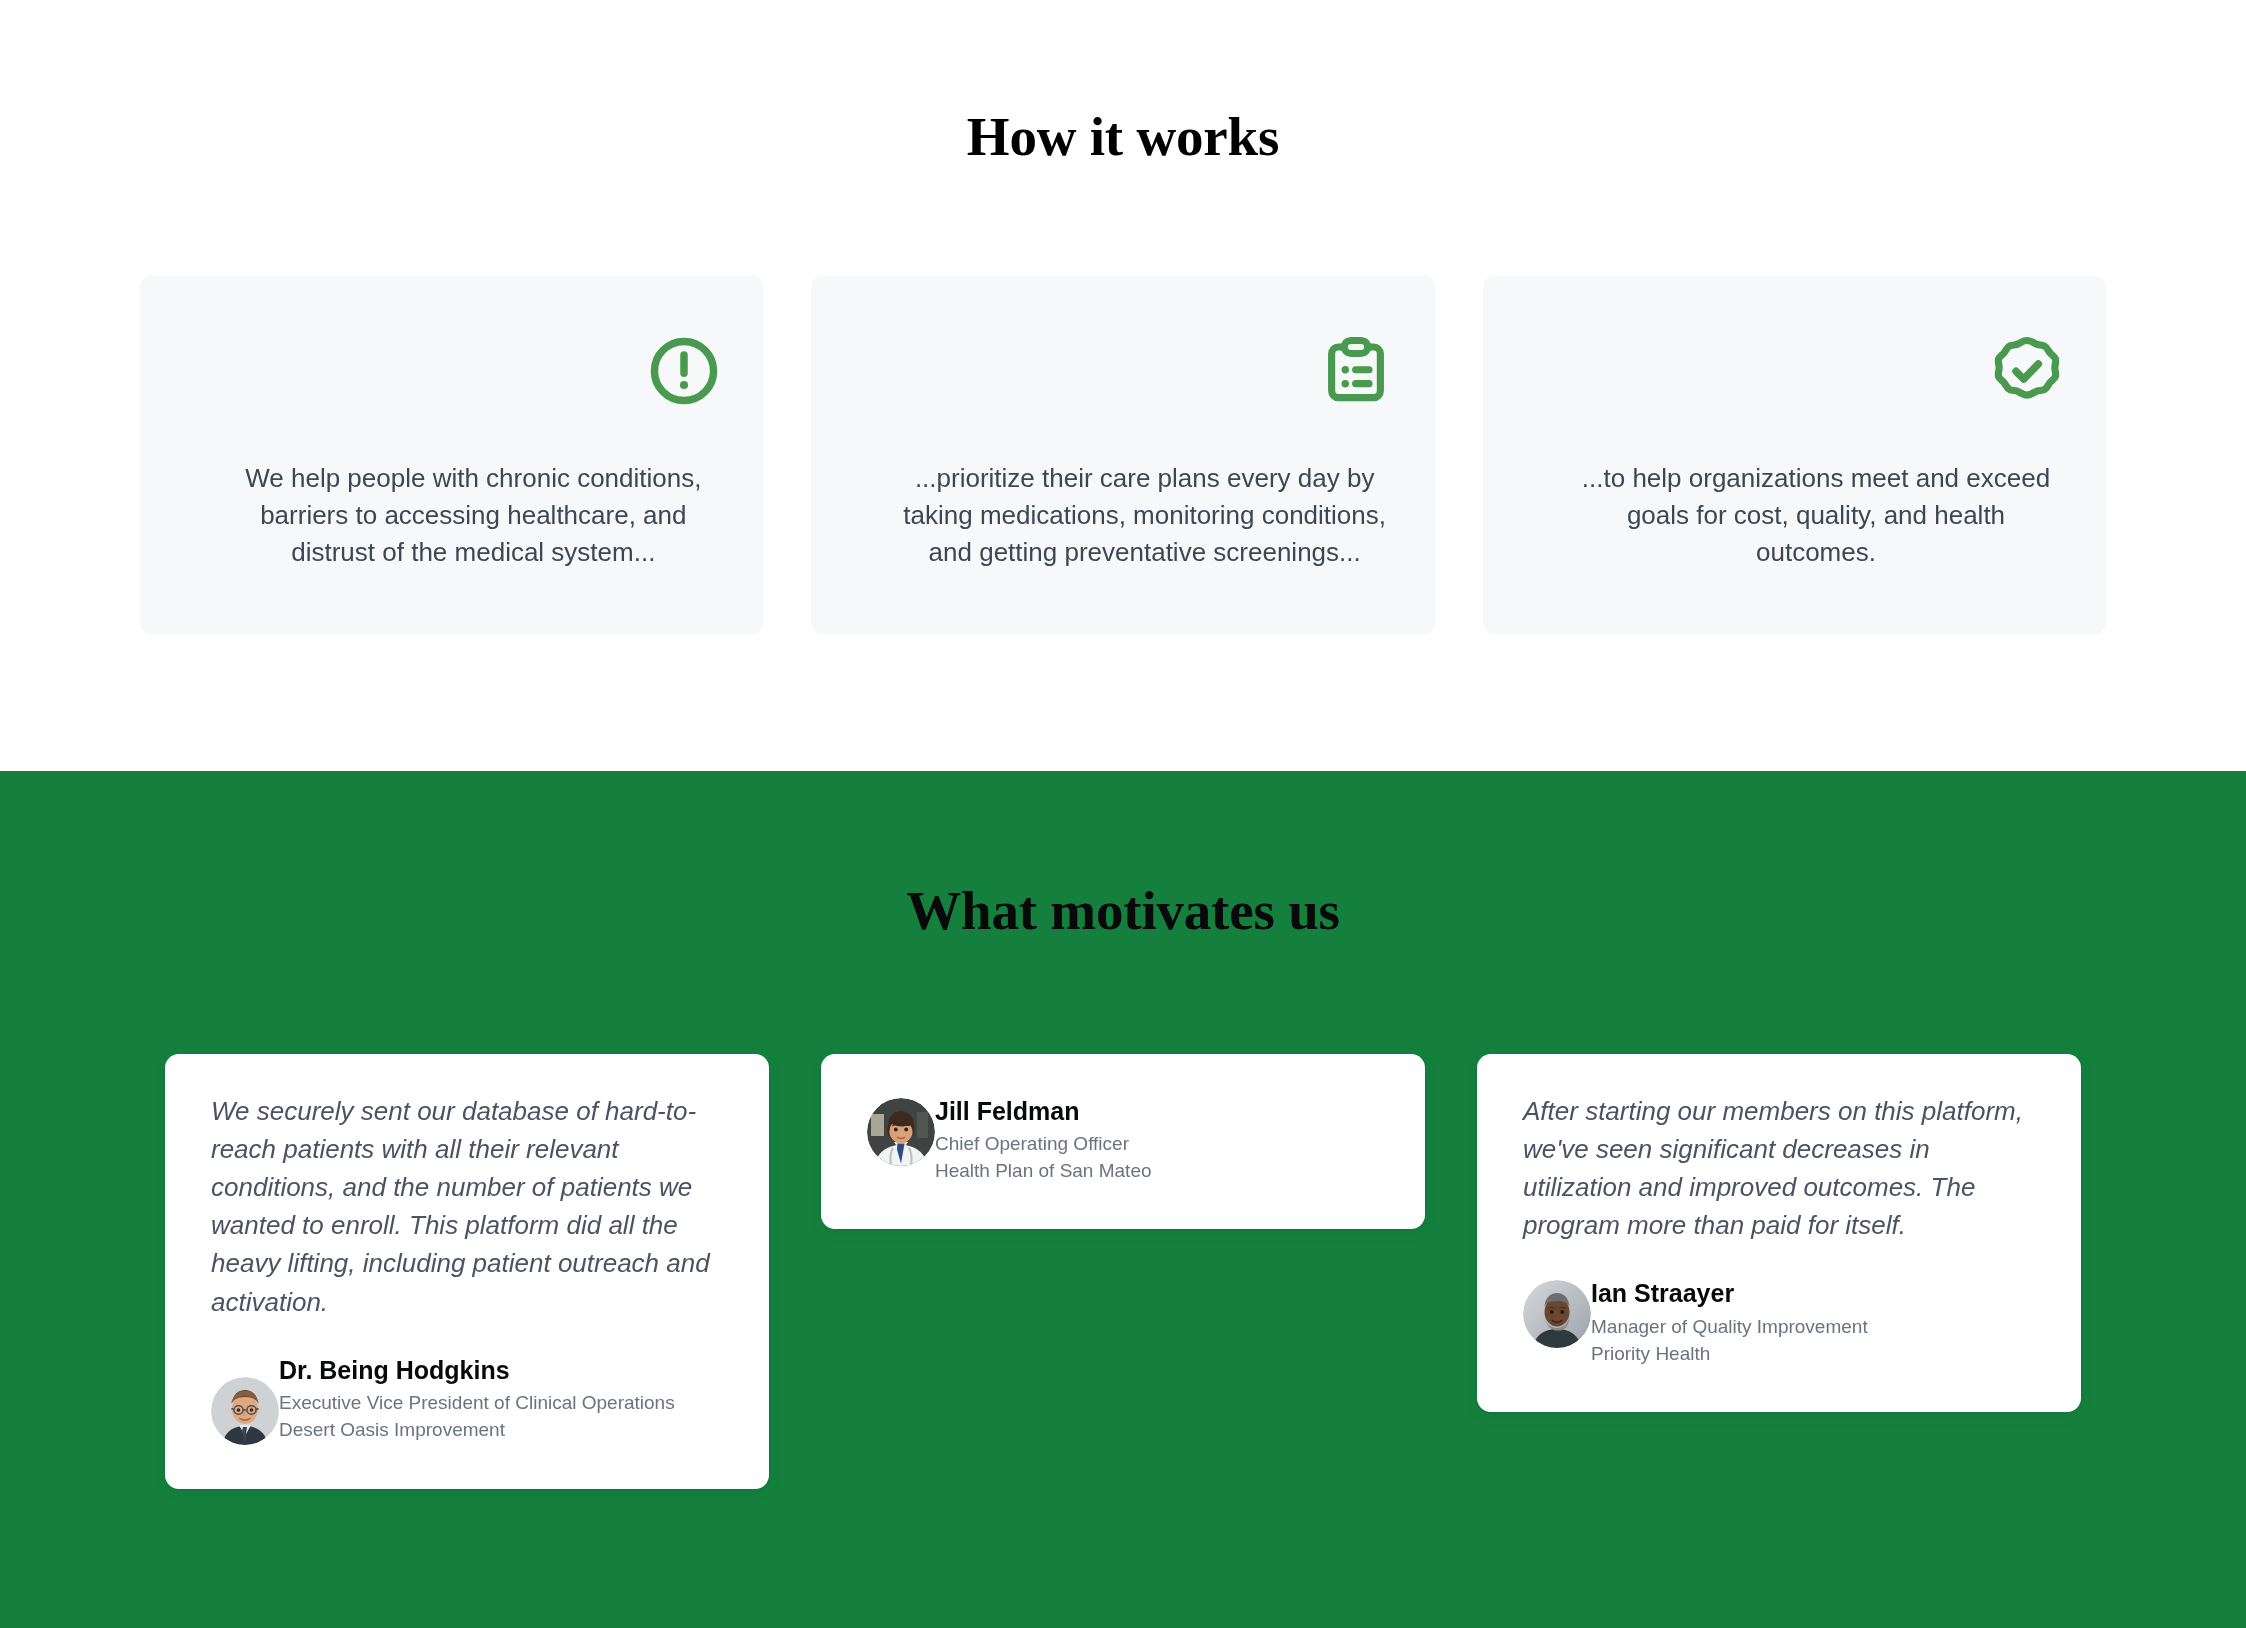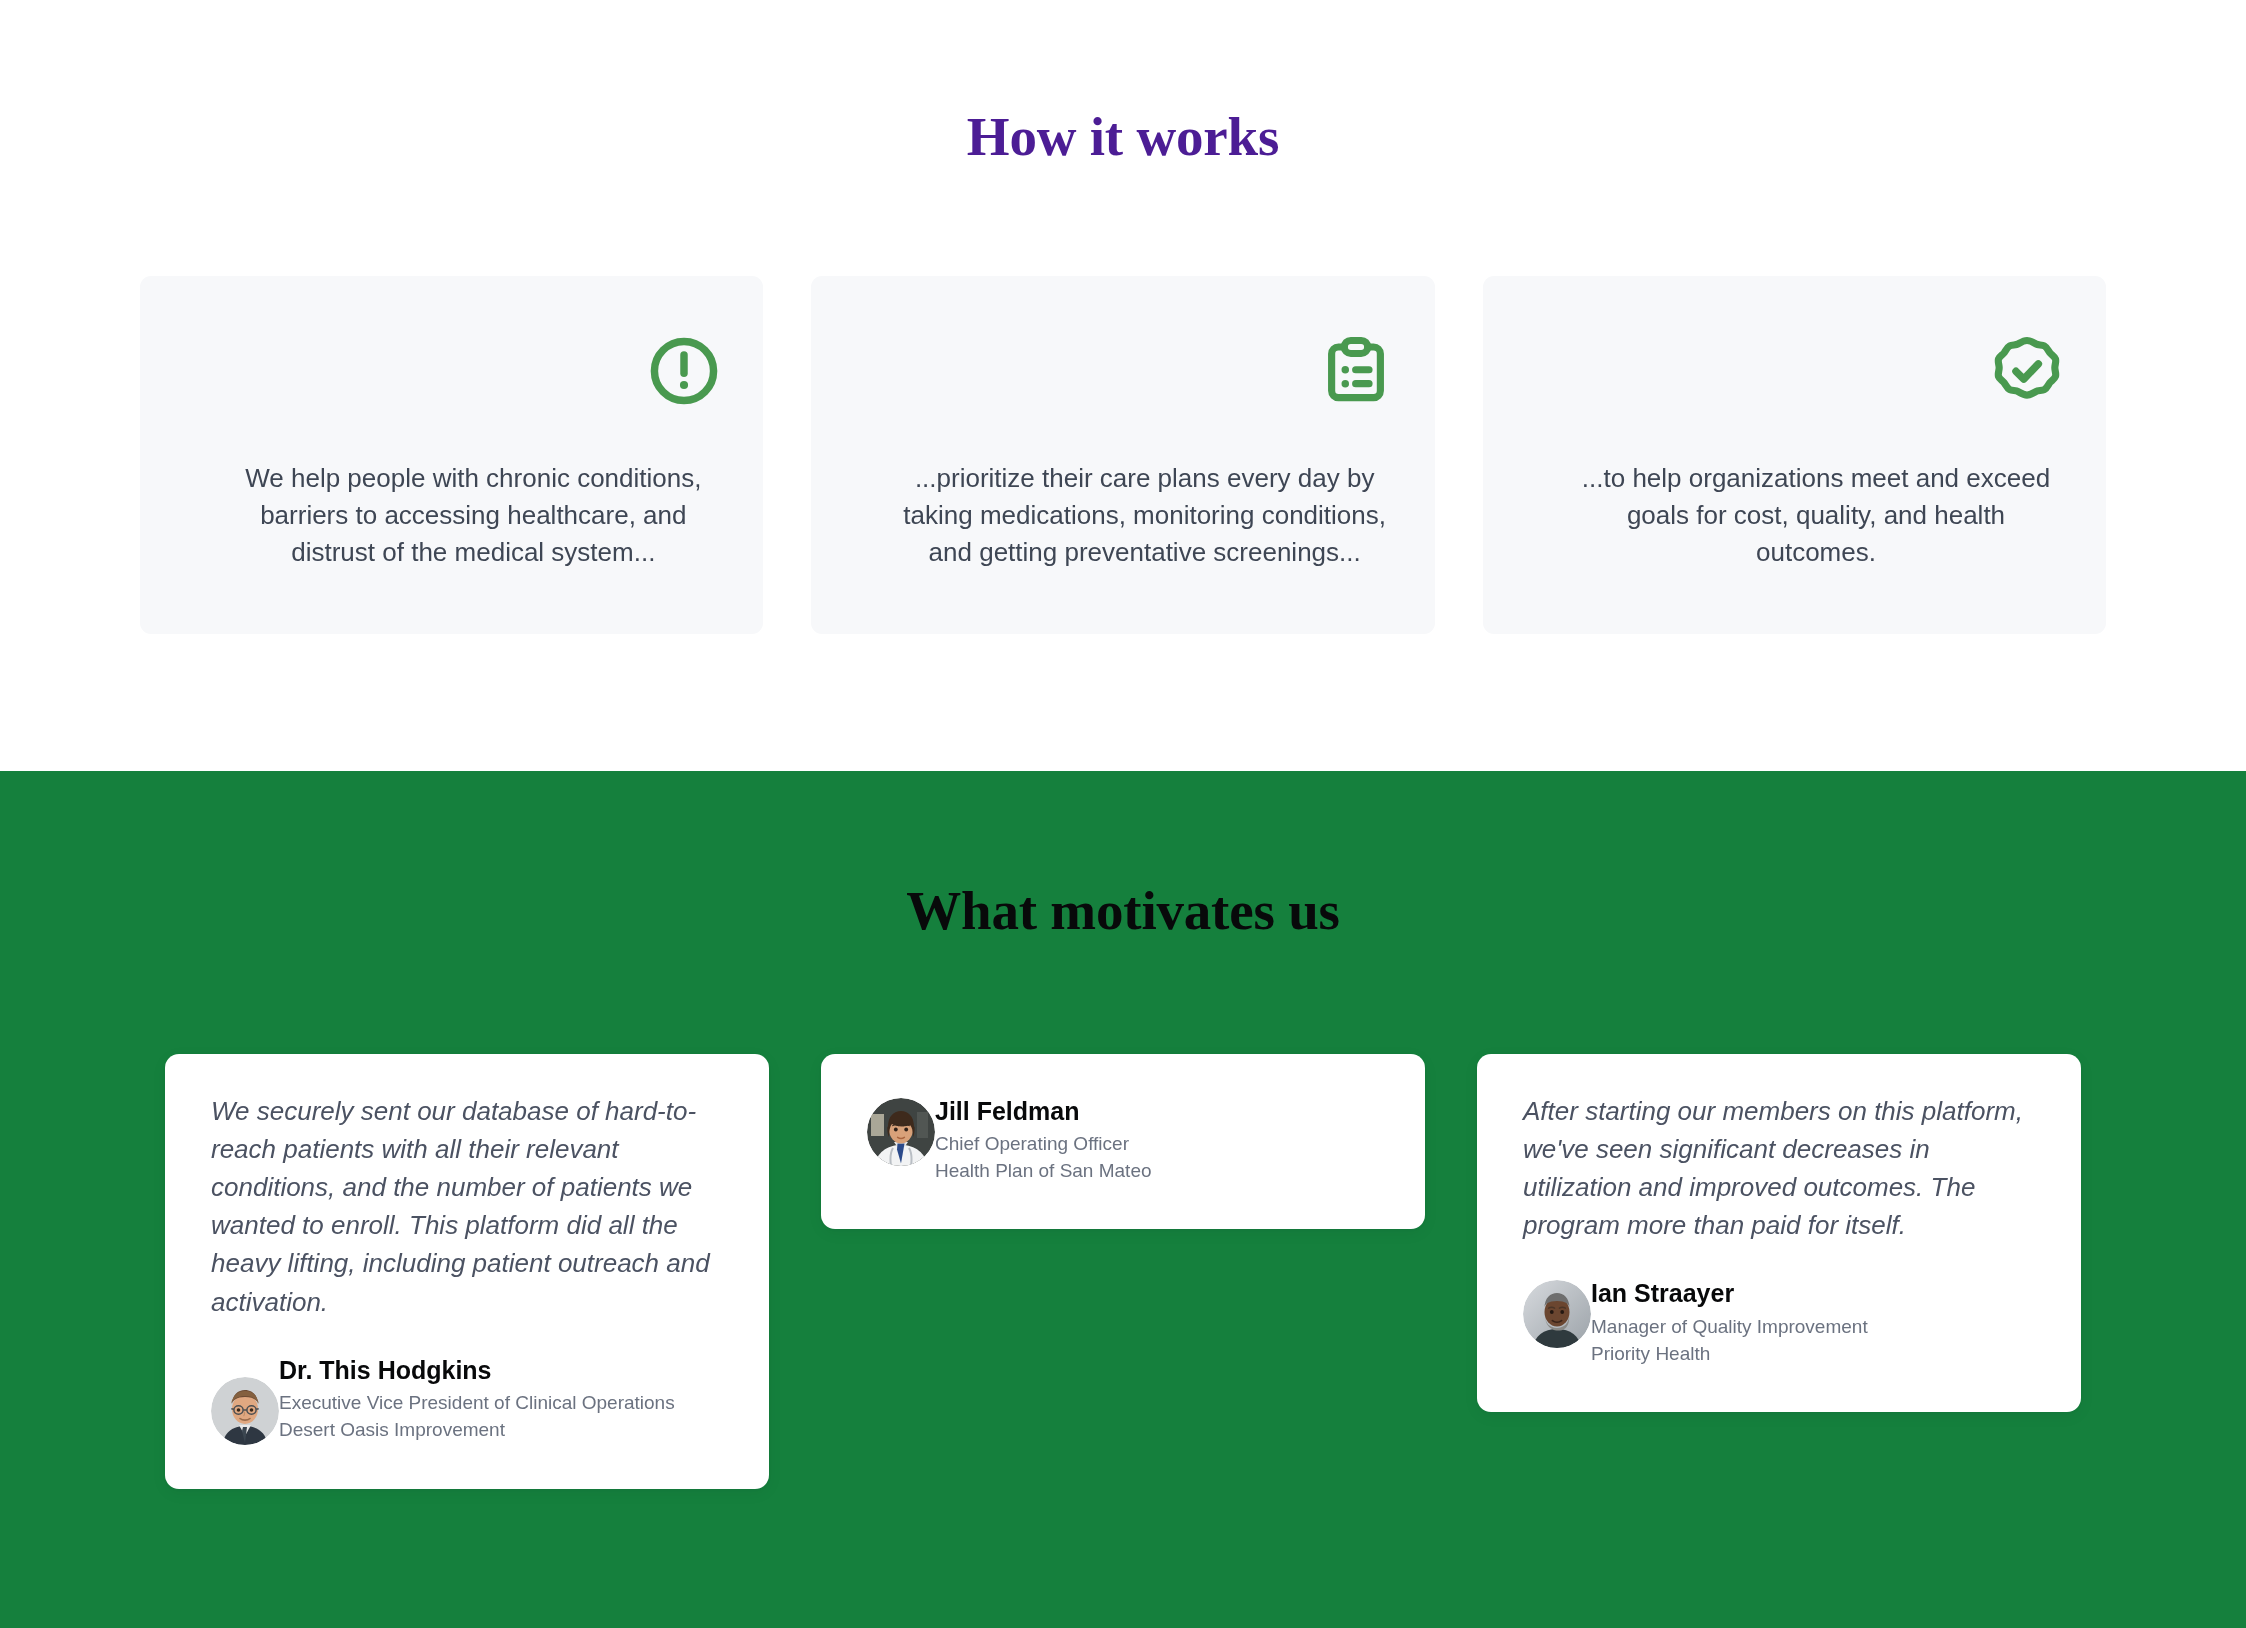--- a/index.html
+++ b/index.html
@@ -25,21 +25,21 @@
     height: 771px;
     width: 100%;
     position: relative;
   }
 
   .section-title {
     font-family: "Liberation Serif", "DejaVu Serif", serif;
     font-weight: 700;
     font-size: 55px;
     line-height: 1.1;
-    color: #4c1d95;
+    color: #000000;
     text-align: center;
     letter-spacing: -0.2px;
   }
 
   .section-works .section-title { padding-top: 107px; }
 
   .steps-row {
     display: flex;
     gap: 48px;
     padding: 0 140px;
@@ -218,21 +218,21 @@
                 <ellipse cx="40.5" cy="33" rx="4.6" ry="4.2" fill="none" stroke="#4c4f52" stroke-width="1.5"></ellipse>
                 <path d="M32.1 33h3.8M22.9 32.3l-2.6-.6M45.1 32.3l2.6-.6" stroke="#4c4f52" stroke-width="1.5" fill="none"></path>
                 <circle cx="27.5" cy="33" r="1.8" fill="#3a2a1d"></circle>
                 <circle cx="40.5" cy="33" r="1.8" fill="#3a2a1d"></circle>
                 <path d="M29 41.5c2.6 2.2 7.4 2.2 10 0" stroke="#9a6c4c" stroke-width="1.6" fill="none" stroke-linecap="round"></path>
                 <path d="M33.4 35.2c.4 1.6.4 2.7-.6 3.5" stroke="#c08f68" stroke-width="1.2" fill="none" stroke-linecap="round"></path>
               </g>
             </svg>
           </span>
           <div class="author-meta">
-            <div class="author-name">Dr. This Hodgkins</div>
+            <div class="author-name">Dr. Being Hodgkins</div>
             <div class="author-role">Executive Vice President of Clinical Operations</div>
             <div class="author-org">Desert Oasis Improvement</div>
           </div>
         </div>
       </div>
 
       <div class="quote-card compact">
         <div class="quote-author">
           <span class="avatar">
             <svg viewBox="0 0 68 68" xmlns="http://www.w3.org/2000/svg">

